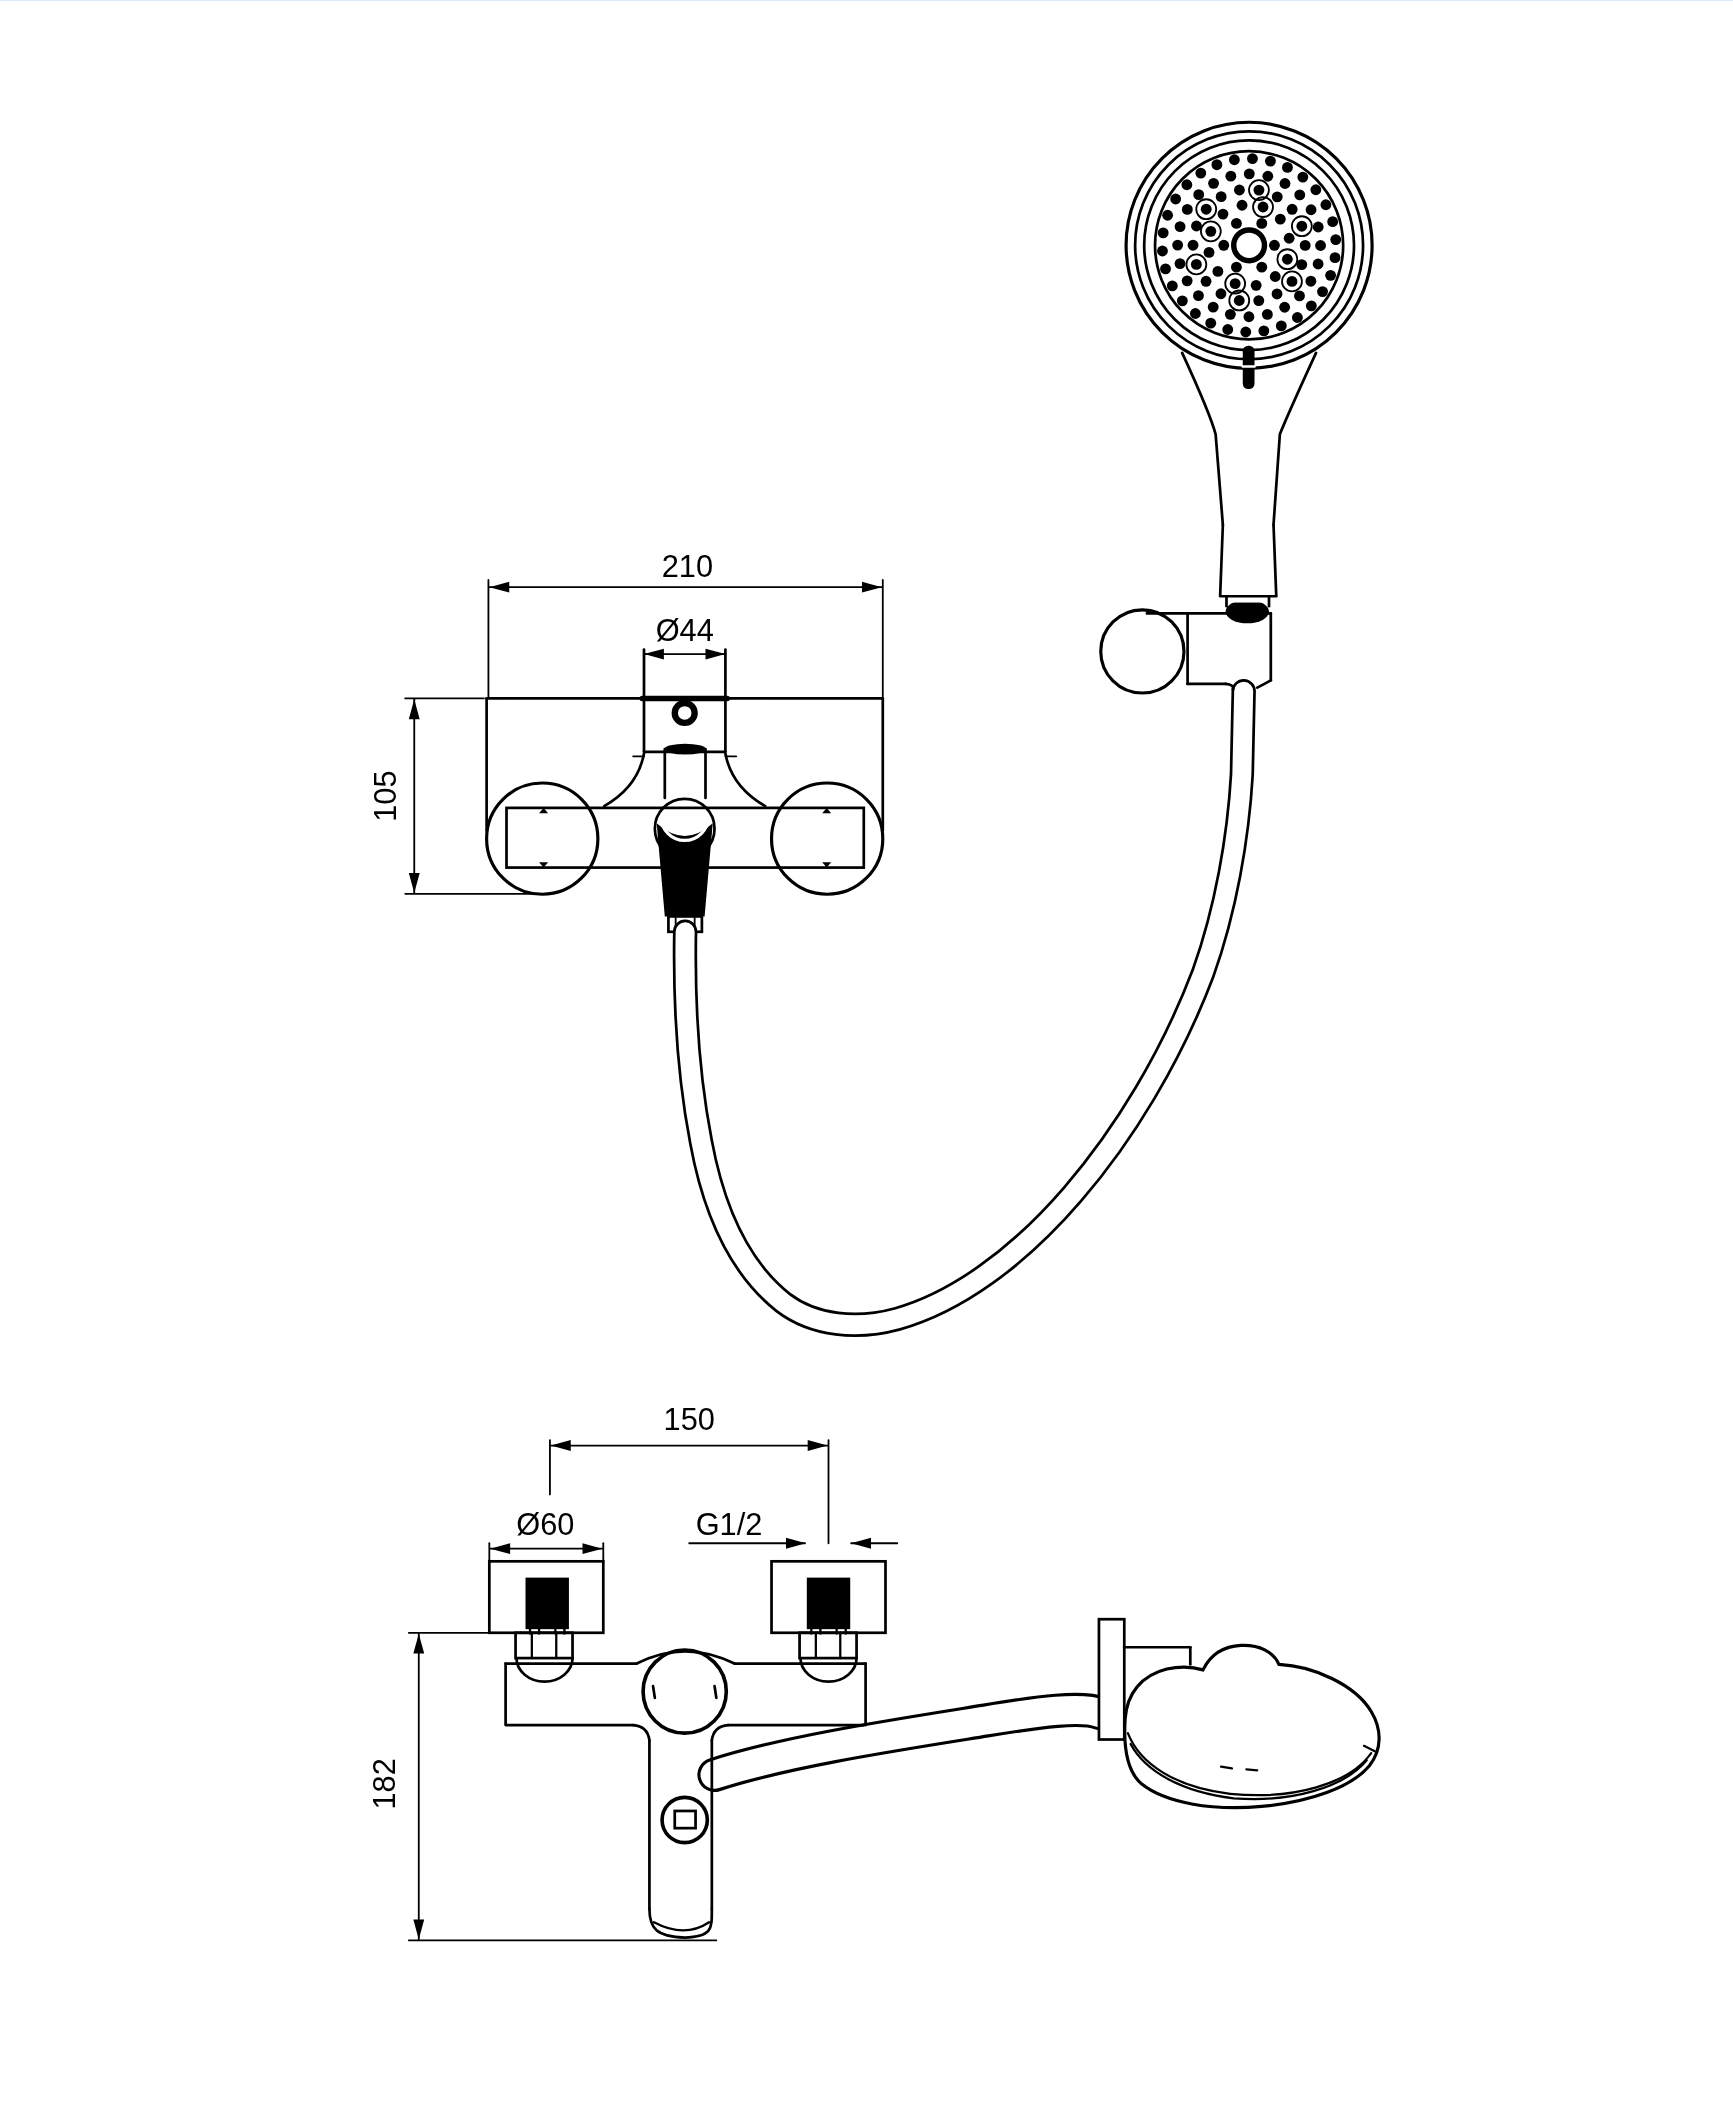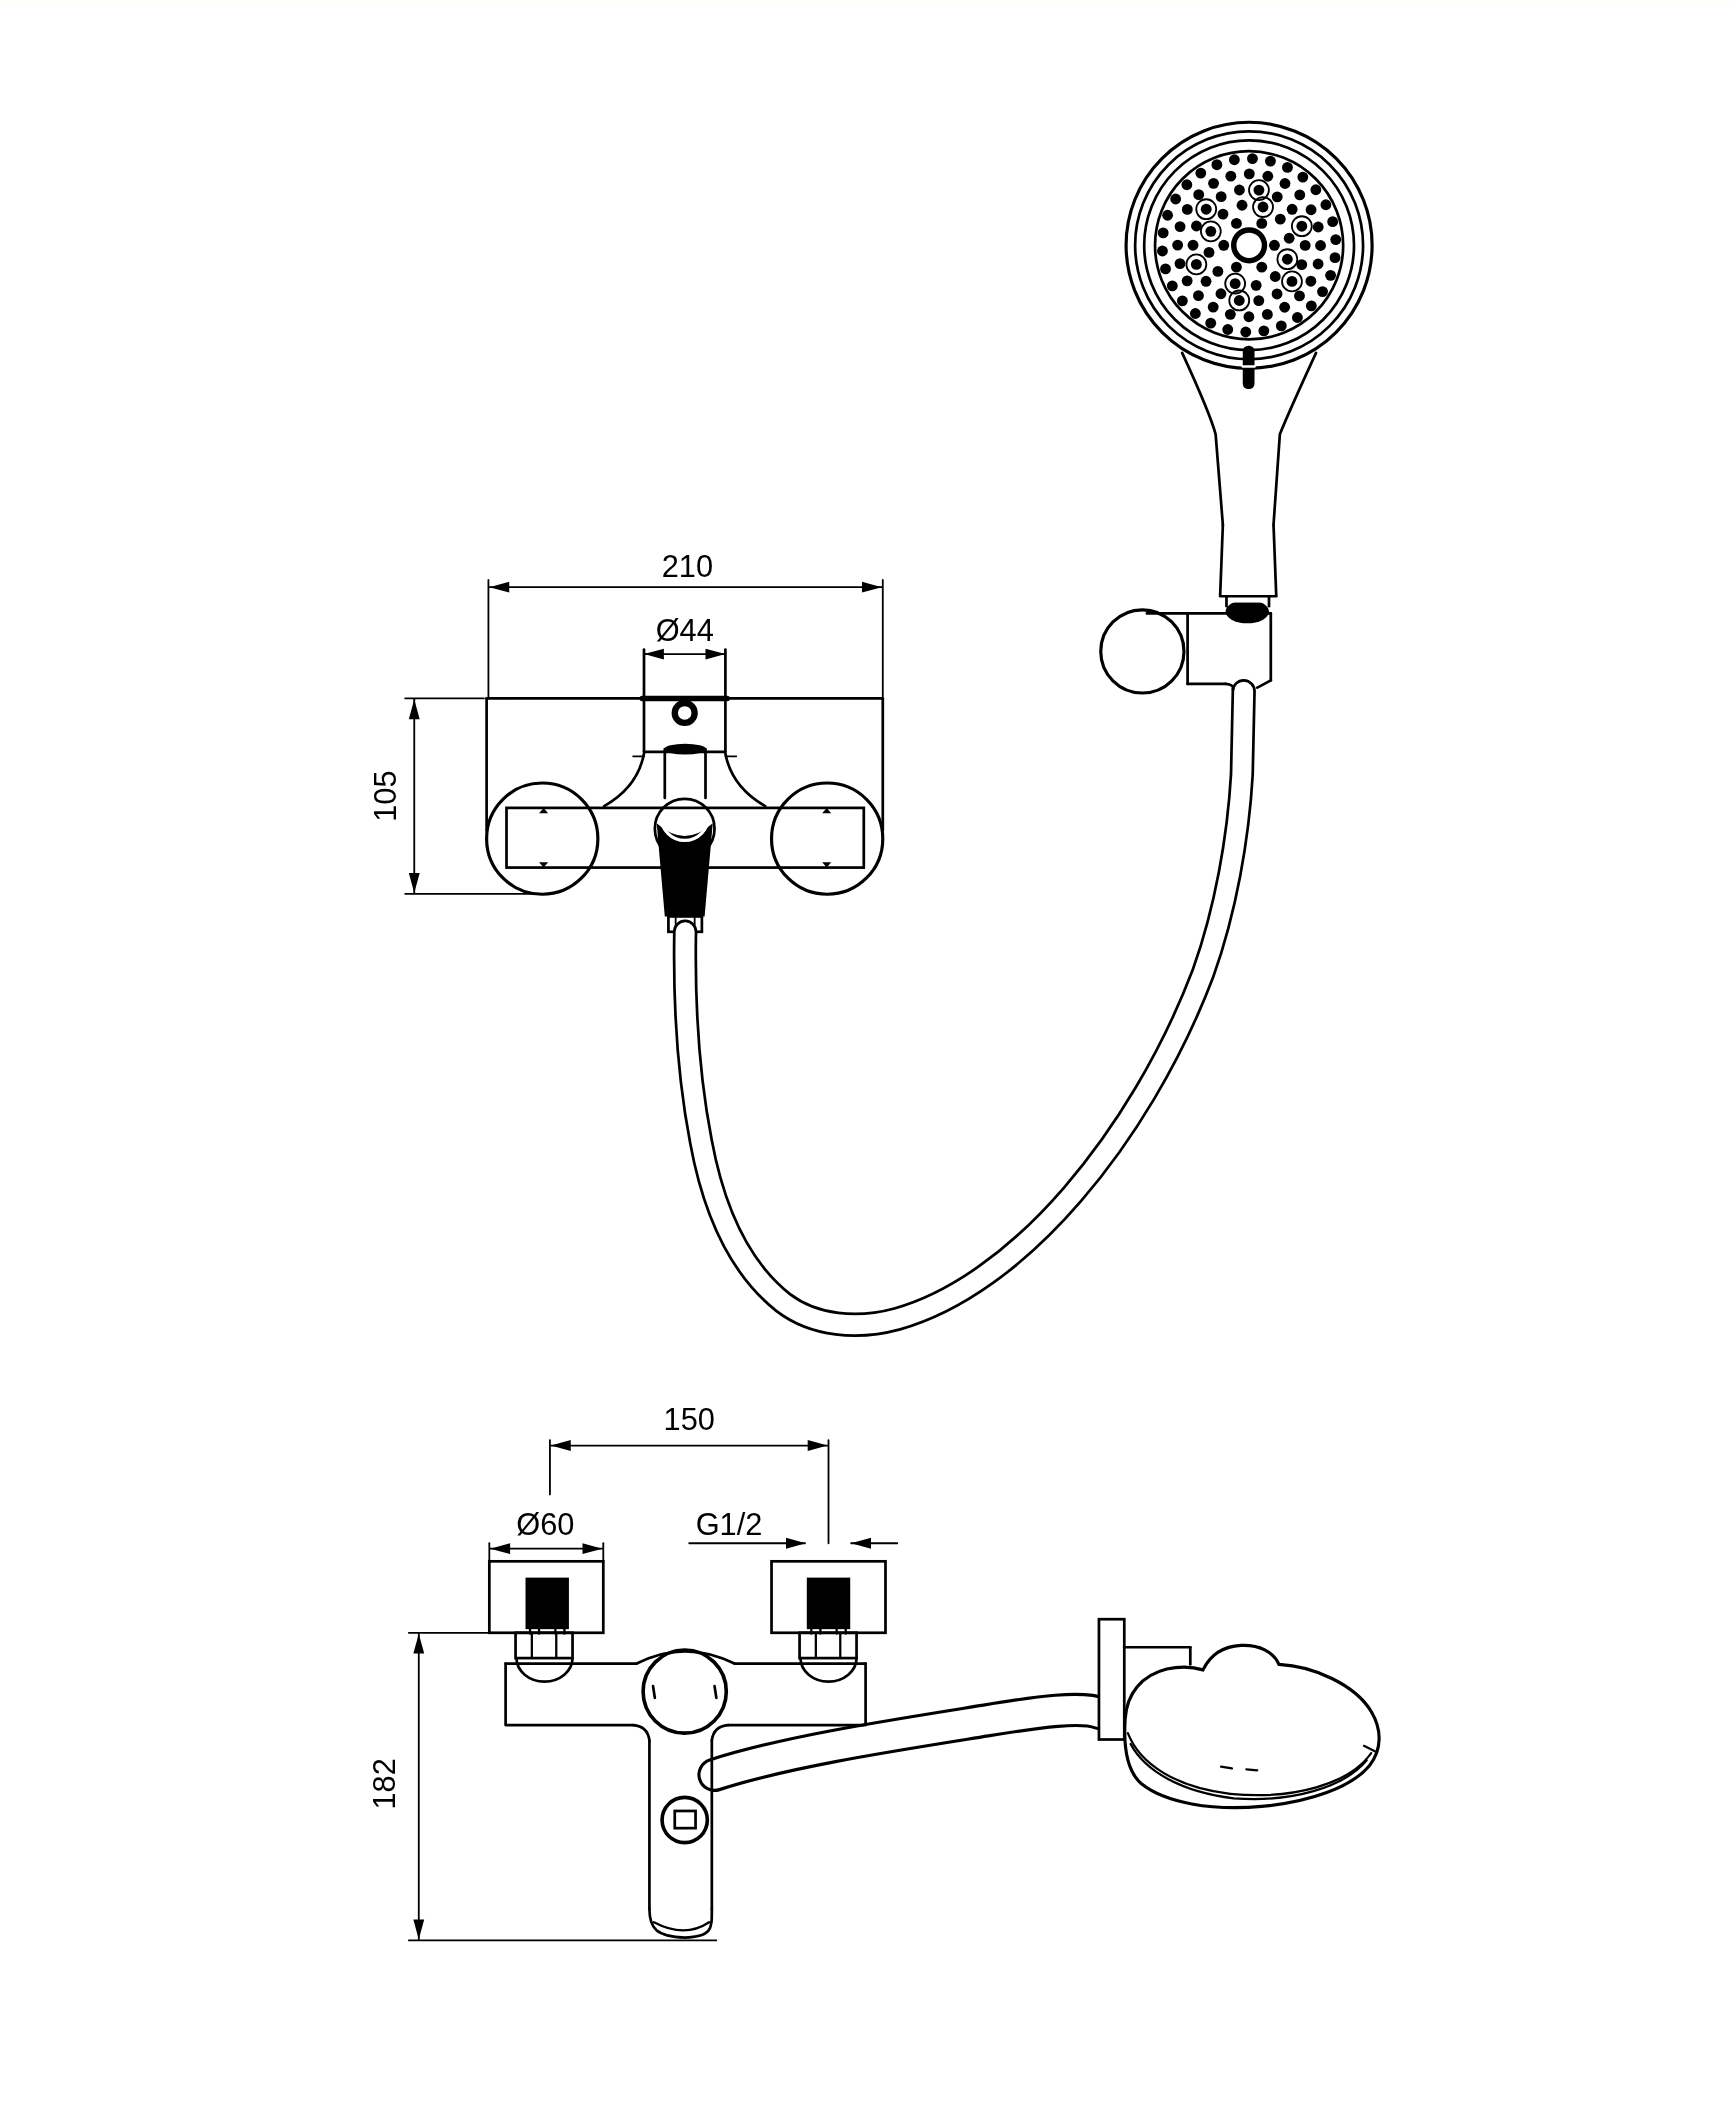--- a/index.html
+++ b/index.html
@@ -1,16 +1,16 @@
 <!DOCTYPE html>
 <html style="font-size:14.5px"><head>
 <meta charset="utf-8">
 <style>
   html,body{margin:0;padding:0;background:#ffffff;}
-  .sheet{width:1733px;height:2125px;background:#fef9c3;position:relative;margin:0 auto;}
+  .sheet{width:1733px;height:2125px;background:#3b82f6;position:relative;margin:0 auto;}
   svg{display:block;}
   text{font-family:"Liberation Sans","DejaVu Sans",sans-serif;font-size:34px;fill:#000;}
 </style>
 </head>
 <body>
 
 <div class="sheet">
 <svg width="1733" height="2125" viewBox="0 0 1916 2349">
   <rect x="0" y="0" width="1916" height="2349" fill="#ffffff"></rect>
 

